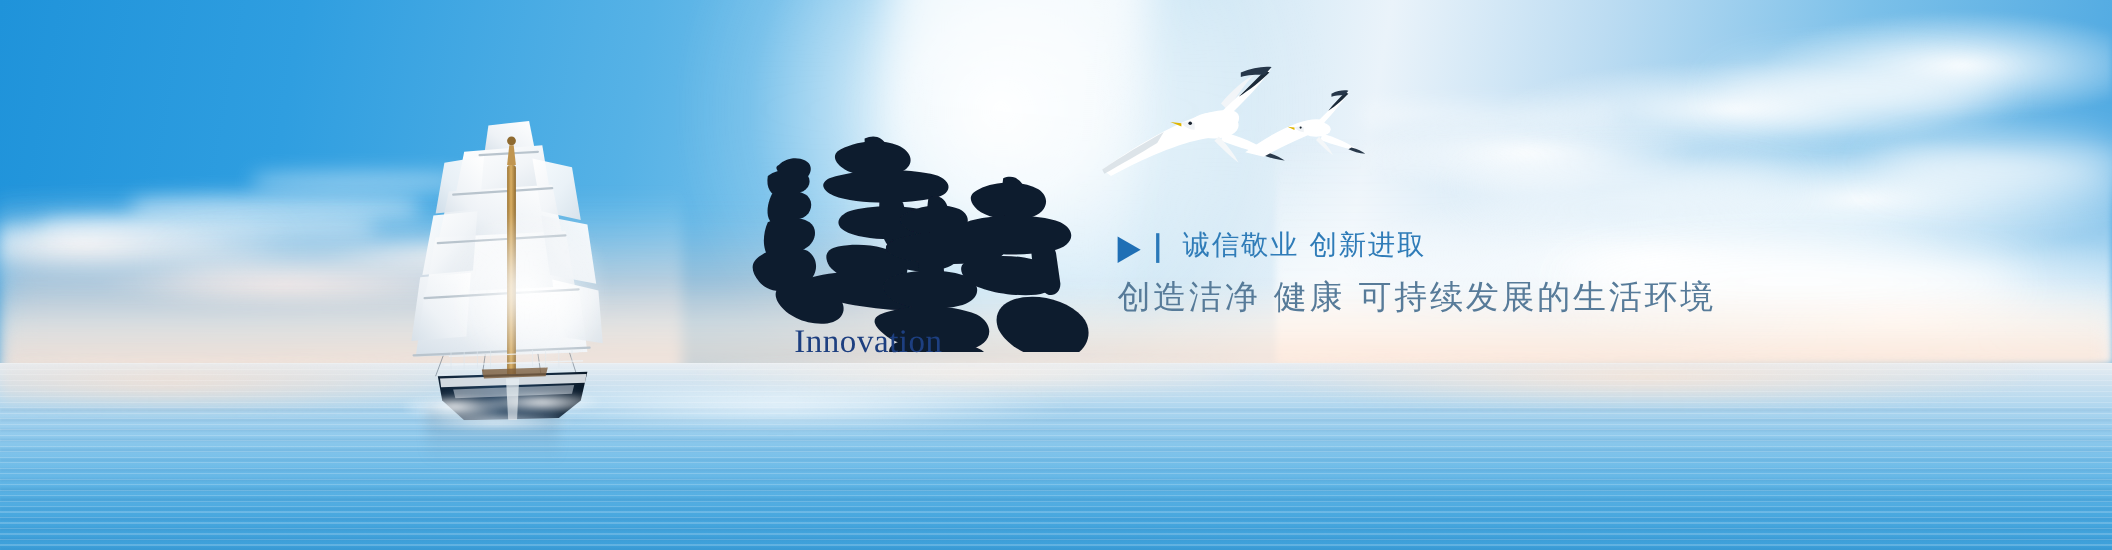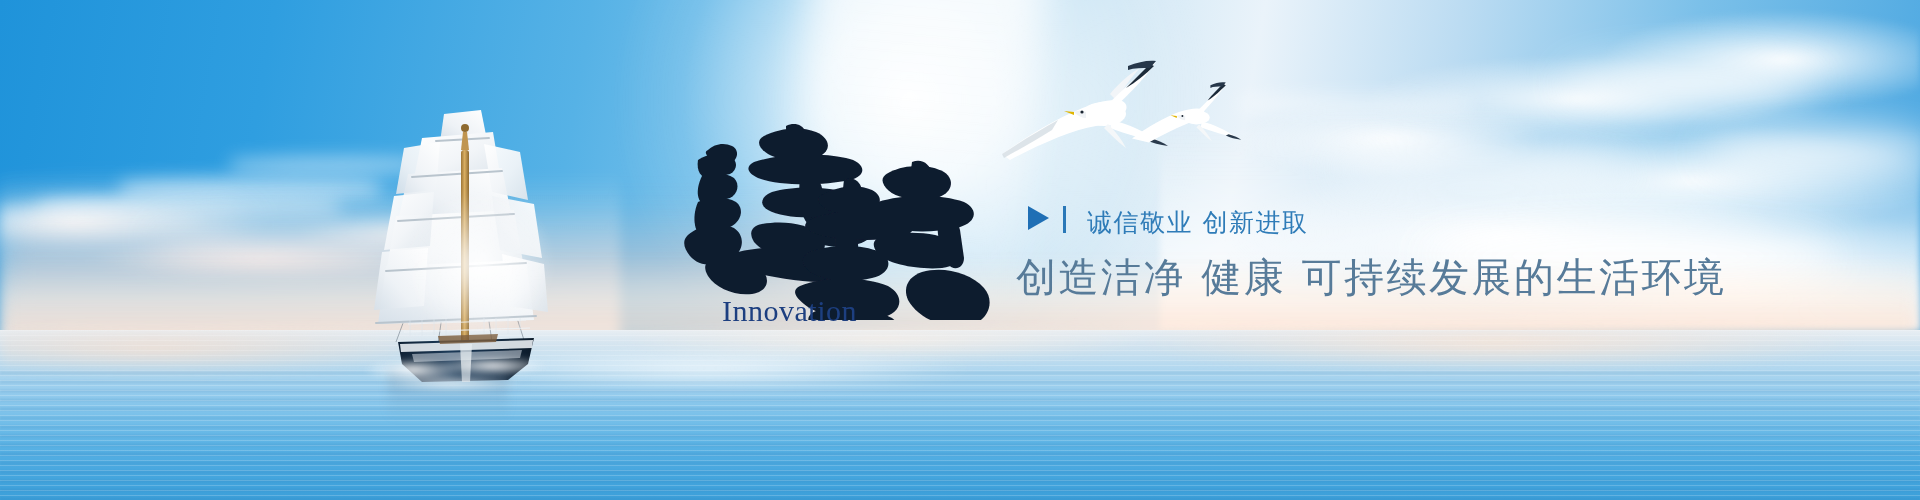--- a/index.html
+++ b/index.html
@@ -188,23 +188,22 @@
     font-size:30px;
     letter-spacing:.5px;
     color:#1d3f80;
     white-space:nowrap;
     text-align:right;
   }
 
   .slogan-line1 {
     position:absolute;
     left:1016px; top:206px;
-    display:flex; align-items:flex-start; gap:4px;
+    display:flex; align-items:flex-end; gap:4px;
     white-space:nowrap;
-    margin-left:12px;
   }
   .tri {
     width:0; height:0;
     border-left:21px solid #1f6fb5;
     border-top:12px solid transparent;
     border-bottom:12px solid transparent;
     margin-right:10px;
   }
   .vbar {
     width:3px; height:27px;
@@ -214,21 +213,21 @@
   .slogan-line1 .txt {
     font-family:"DejaVu Sans", sans-serif;
     font-size:25px;
     color:#2f7cb8;
     letter-spacing:1.5px;
   }
   .slogan-line2 {
     position:absolute;
     left:1016px; top:250px;
     font-family:"DejaVu Sans", sans-serif;
-    font-size:40px;
+    font-size:30px;
     color:#577b99;
     letter-spacing:2.5px;
     white-space:nowrap;
   }
 </style>
 </head>
 <body>
 
 <div class="banner">
 

